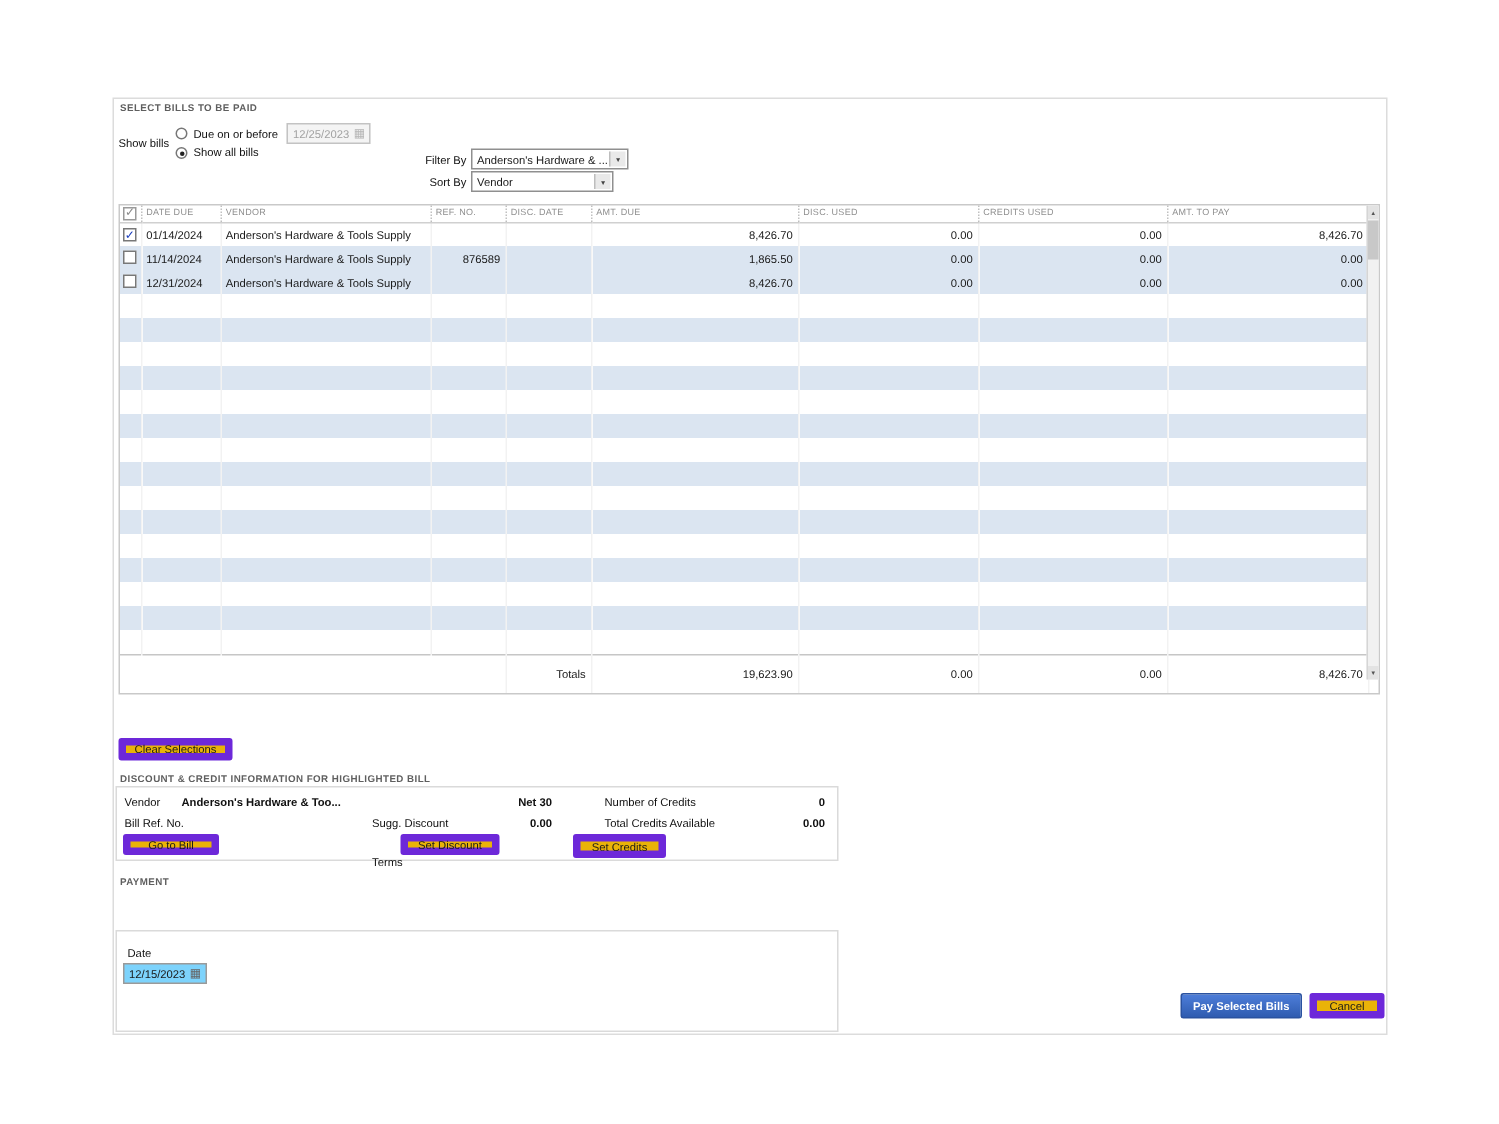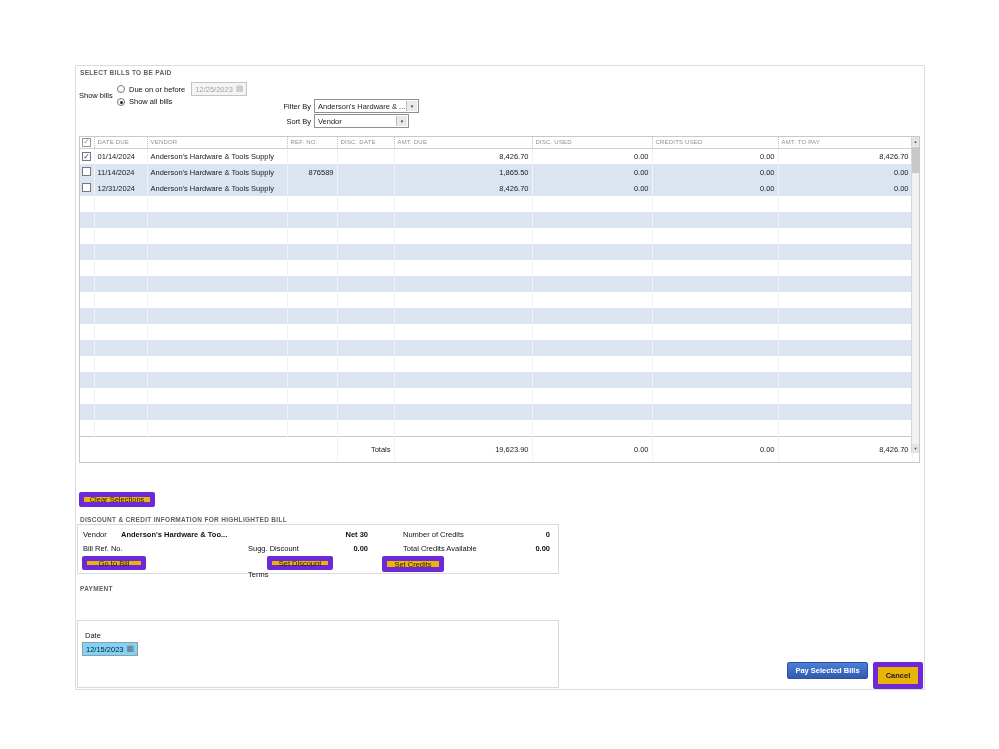--- a/index.html
+++ b/index.html
@@ -359,16 +359,16 @@
     <div class="box" style="left:1px;top:526px;width:482px;height:68px;margin-top:28px;">
       <div class="abs lbl" style="left:7px;top:10px;">Date</div>
       <span class="datefield abs" style="left:4px;top:21px;">
         <span>12/15/2023</span>
         <span class="cal">▦</span>
       </span>
     </div>
 
 
     <div class="btn primary" style="left:711px;top:596px;width:81px;height:17px;">Pay Selected Bills</div>
-    <div class="btn" style="left:797px;top:596px;width:50px;height:27px;font-weight:bold;">Cancel</div>
+    <div class="btn" style="left:797px;top:596px;width:50px;height:17px;">Cancel</div>
 
   </div>
 </div>
 
 </body></html>

